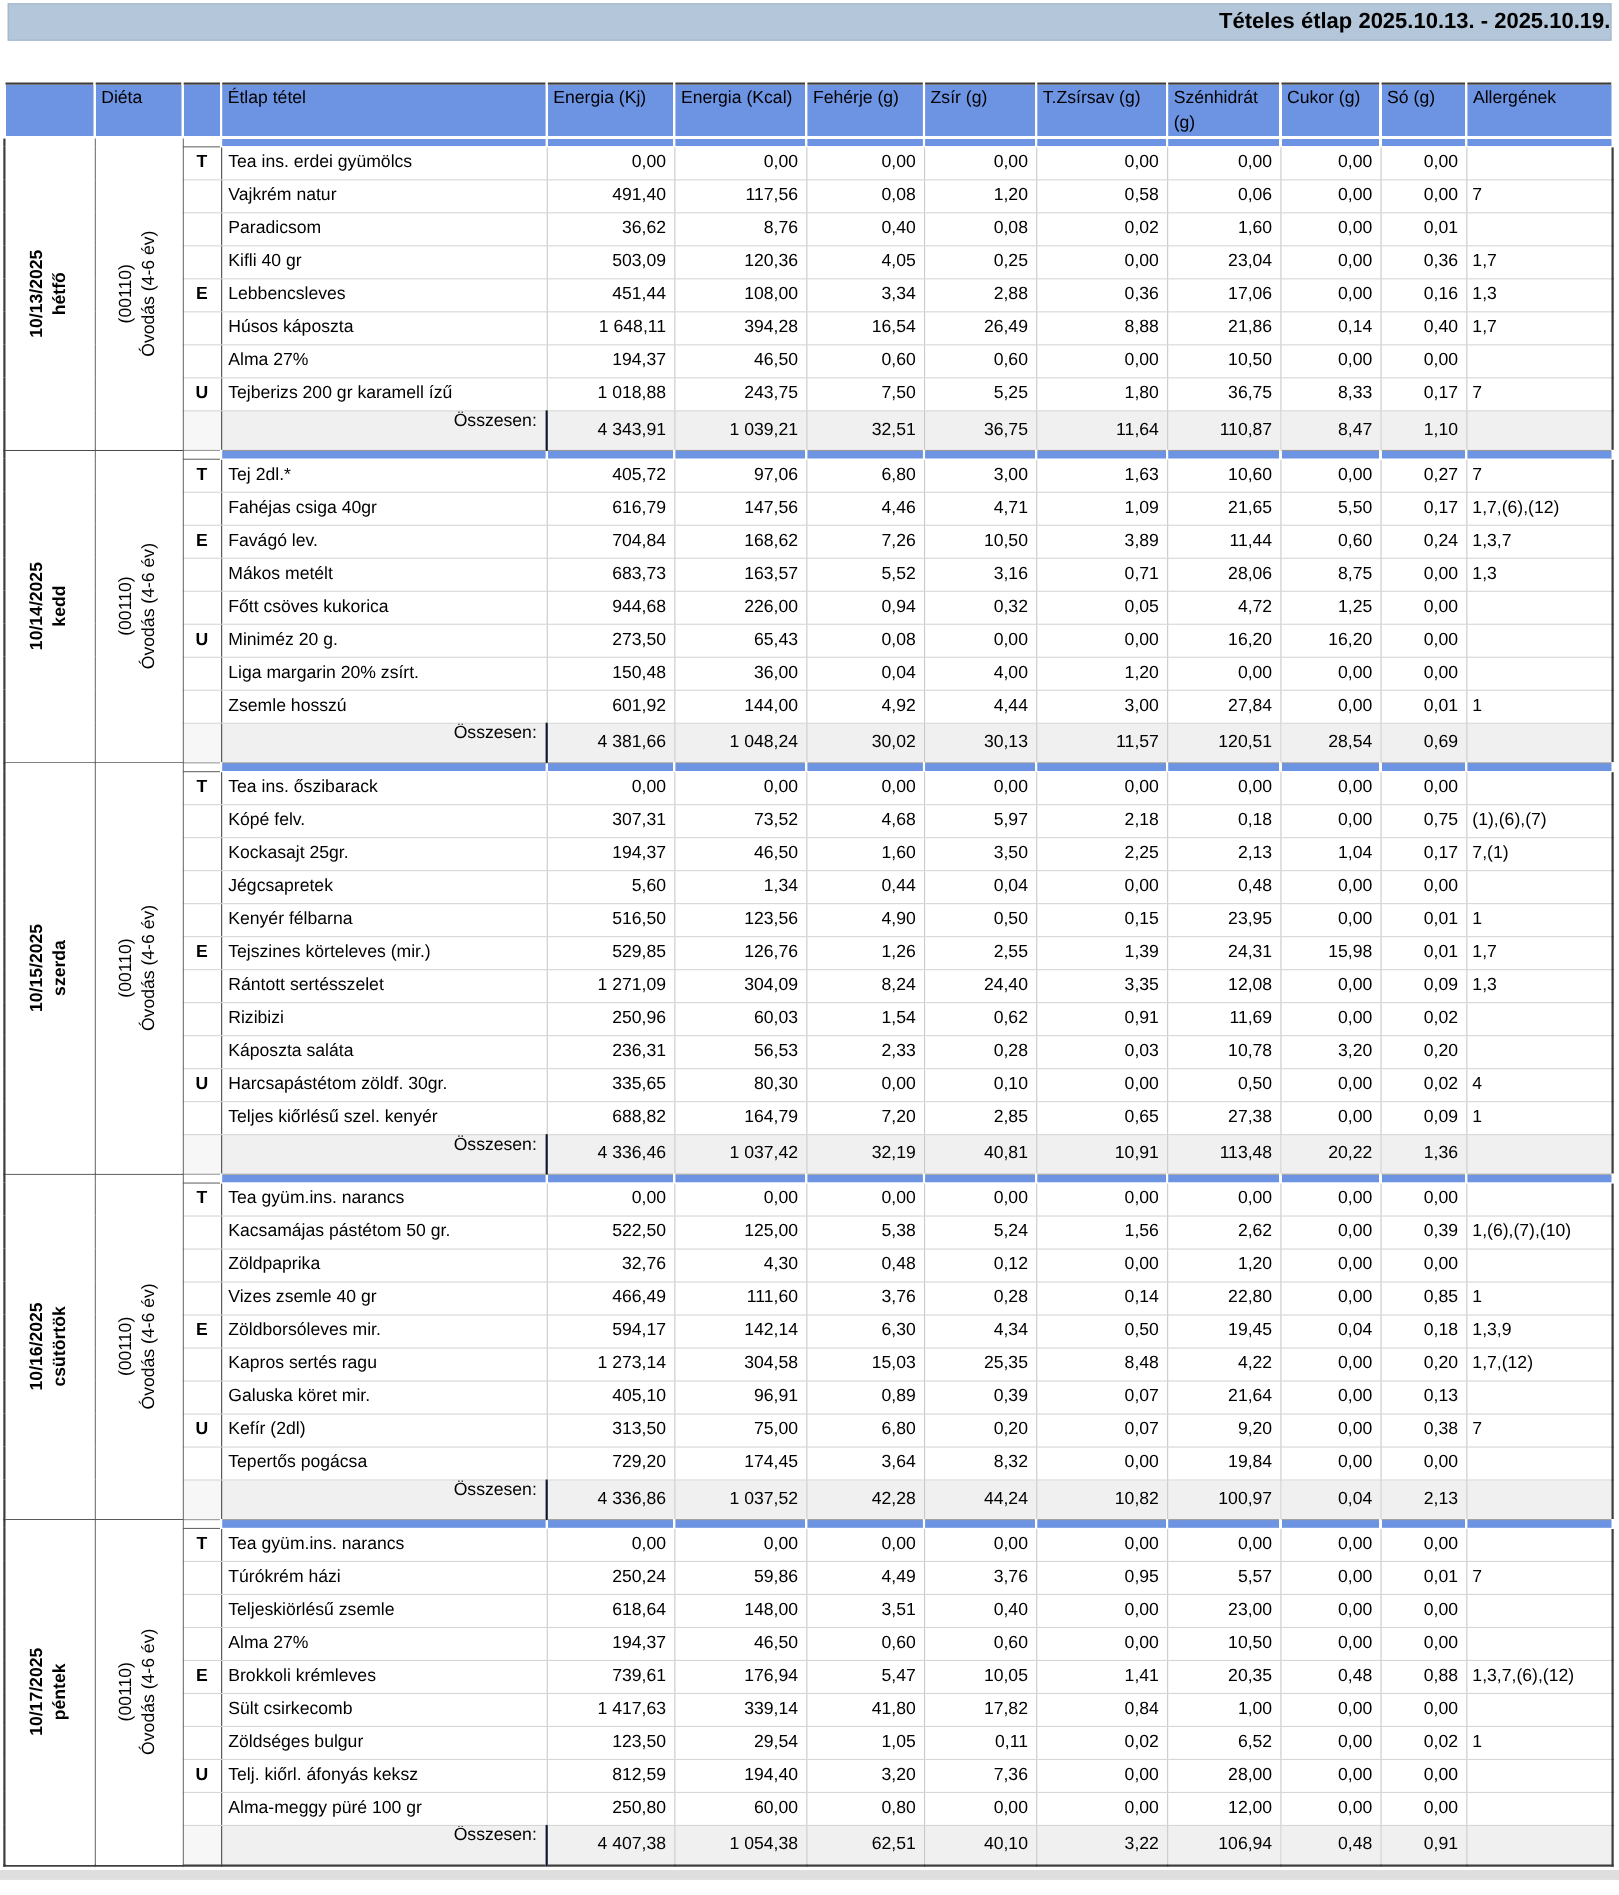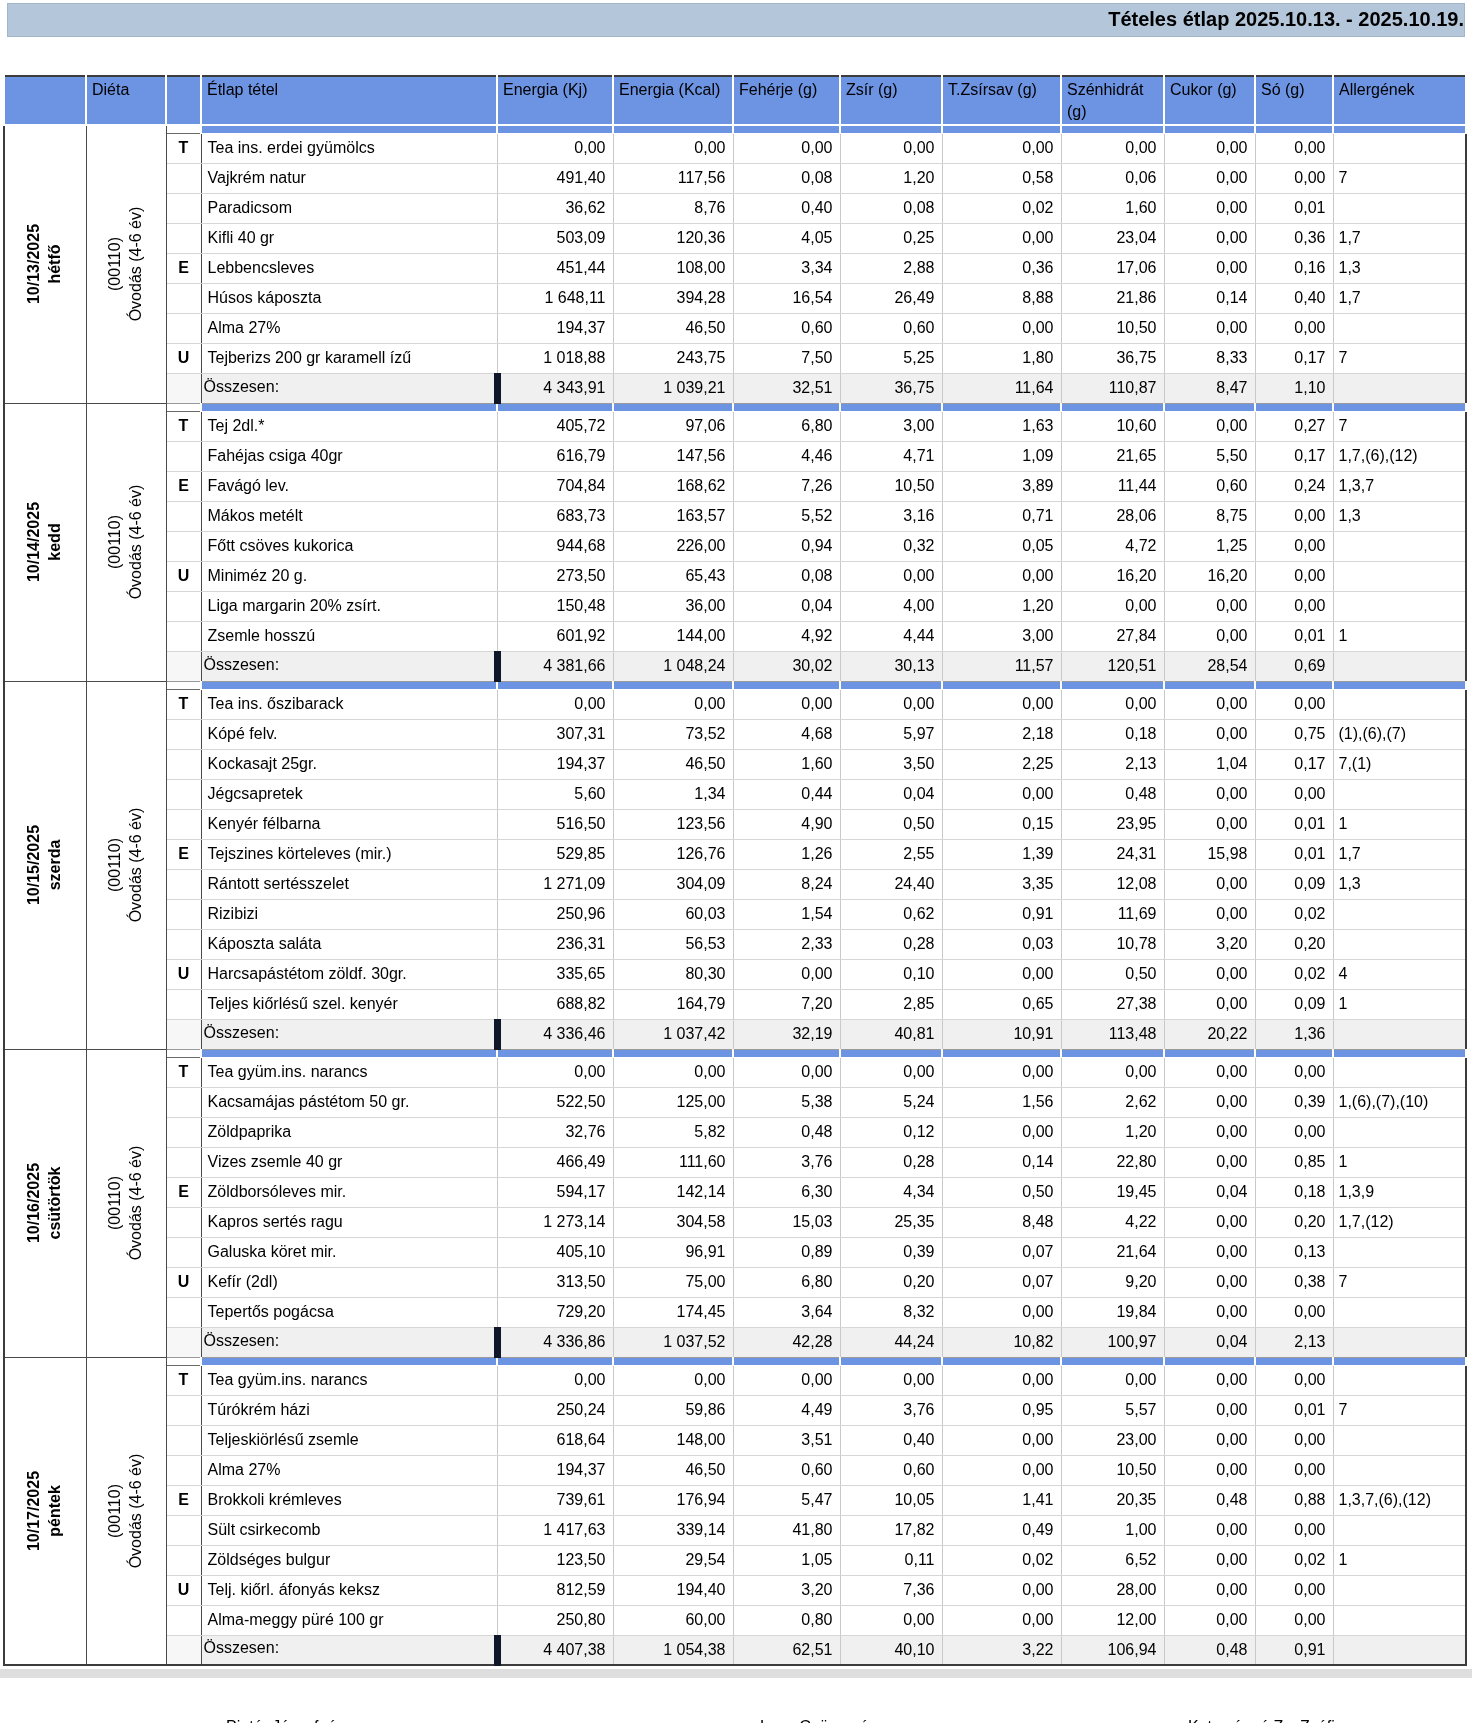--- a/index.html
+++ b/index.html
@@ -81,21 +81,21 @@
   tr.item-row.group-start td.item-cell{border-top:1px solid #6a6a6a;}
 
   
   tr.item-row td{height:30px;border-bottom:1px solid #d6d6d6;}
   td.item-cell{padding:0 4px 0 6px;text-align:left;border-right:1px solid #c9c9c9;white-space:nowrap;}
   td.num-cell{padding:0 7px 0 2px;text-align:right;border-right:1px solid #c9c9c9;white-space:nowrap;}
   td.allergen-cell{padding:0 4px 0 5px;text-align:left;white-space:nowrap;}
 
   
   tr.total-row td{height:30px;background:#f0f0f0;border-bottom:1px solid #9a9a9a;}
-  tr.total-row td.total-label{ padding:0 8px 3px 2px;border-right:7px solid #0f172a;}
+  tr.total-row td.total-label{ text-align:right;padding:0 8px 17px 2px;border-right:2px solid #0f172a;}
   tr.total-row td.meal-cell{background:#f7f7f7;}
 
   
   .bottom-strip{width:1472px;height:9px;background:#dedede;margin-top:3px;}
   .footer{position:relative;height:95px;}
   .sig{position:absolute;top:34px;font-size:16px;line-height:30px;}
   .sig .name{display:block;margin-left:23px;}
   .sig .role{display:block;}
   .sig-0{left:203px;}
   .sig-1{left:737px;}
@@ -653,21 +653,21 @@
         <td class="num-cell">1,56</td>
         <td class="num-cell">2,62</td>
         <td class="num-cell">0,00</td>
         <td class="num-cell">0,39</td>
         <td class="allergen-cell">1,(6),(7),(10)</td>
       </tr>
       <tr class="item-row">
         <td class="meal-cell"></td>
         <td class="item-cell">Zöldpaprika</td>
         <td class="num-cell">32,76</td>
-        <td class="num-cell">5,82</td>
+        <td class="num-cell">4,30</td>
         <td class="num-cell">0,48</td>
         <td class="num-cell">0,12</td>
         <td class="num-cell">0,00</td>
         <td class="num-cell">1,20</td>
         <td class="num-cell">0,00</td>
         <td class="num-cell">0,00</td>
         <td class="allergen-cell"></td>
       </tr>
       <tr class="item-row">
         <td class="meal-cell"></td>
@@ -850,21 +850,21 @@
         <td class="num-cell">0,88</td>
         <td class="allergen-cell">1,3,7,(6),(12)</td>
       </tr>
       <tr class="item-row">
         <td class="meal-cell"></td>
         <td class="item-cell">Sült csirkecomb</td>
         <td class="num-cell">1 417,63</td>
         <td class="num-cell">339,14</td>
         <td class="num-cell">41,80</td>
         <td class="num-cell">17,82</td>
-        <td class="num-cell">0,49</td>
+        <td class="num-cell">0,84</td>
         <td class="num-cell">1,00</td>
         <td class="num-cell">0,00</td>
         <td class="num-cell">0,00</td>
         <td class="allergen-cell"></td>
       </tr>
       <tr class="item-row">
         <td class="meal-cell"></td>
         <td class="item-cell">Zöldséges bulgur</td>
         <td class="num-cell">123,50</td>
         <td class="num-cell">29,54</td>

